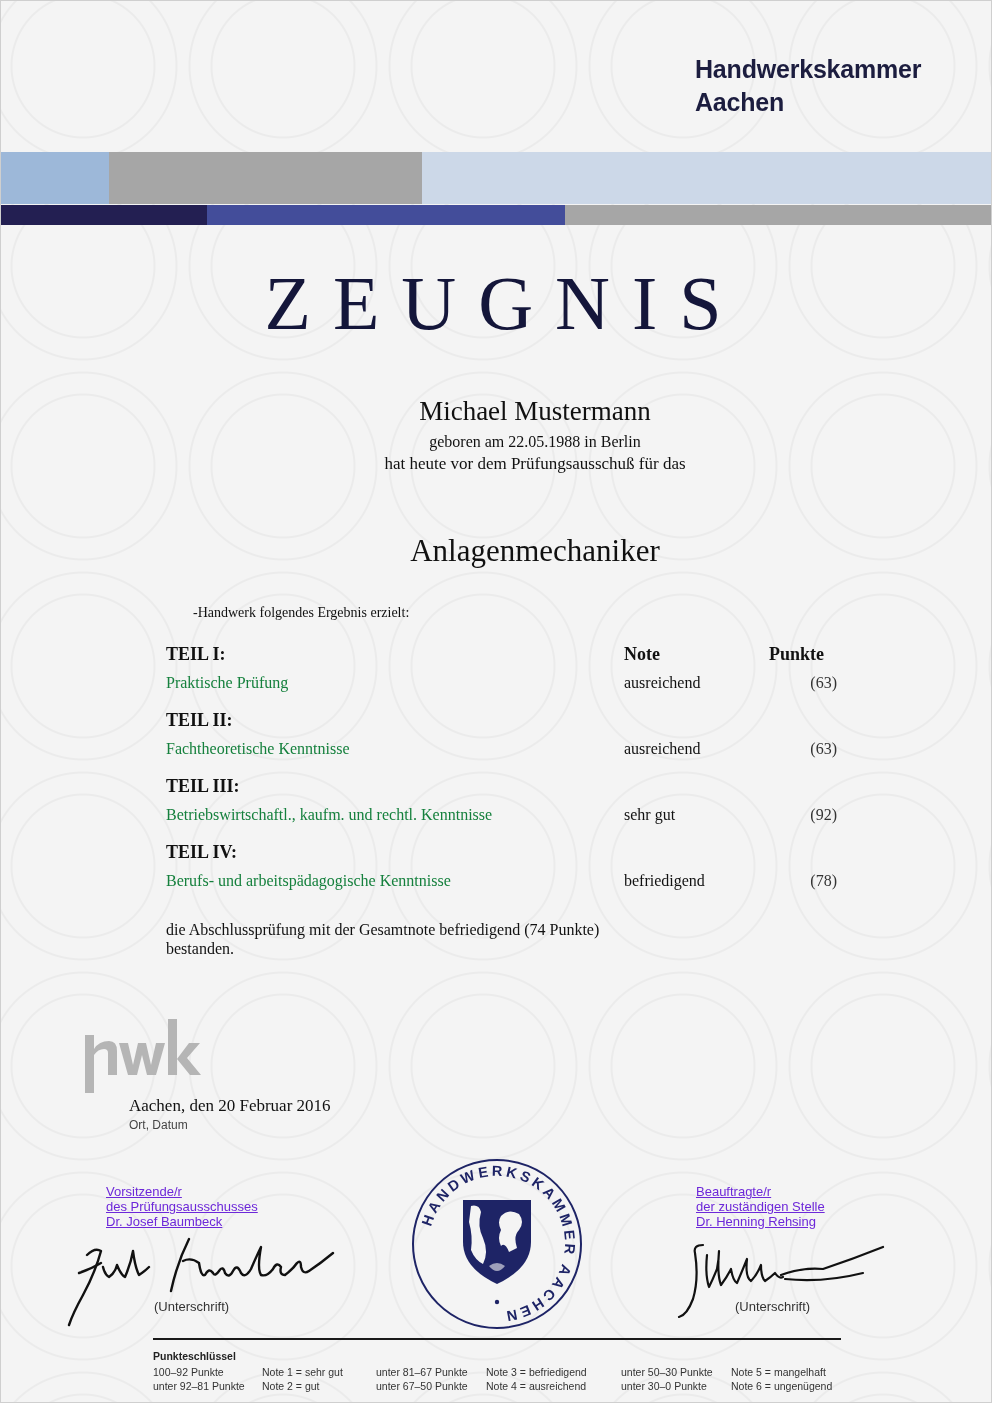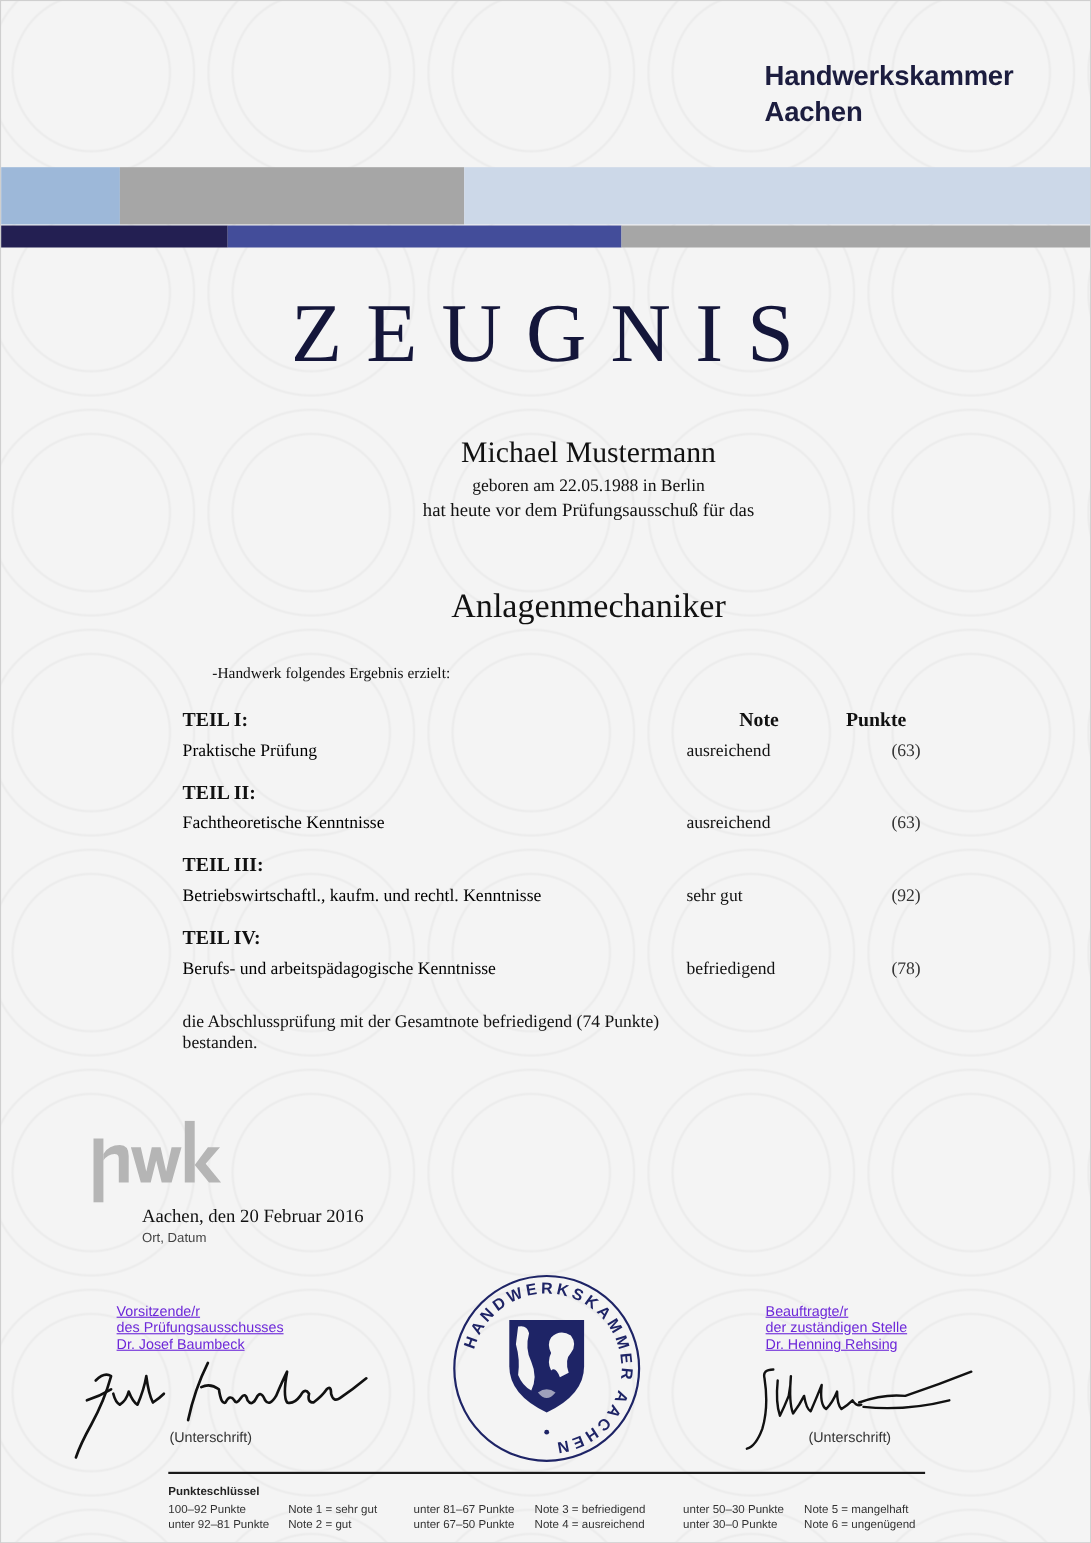--- a/index.html
+++ b/index.html
@@ -29,21 +29,21 @@
   .center { left:0; width:992px; text-align:center; color:#111;padding-left:38px; }
   .name { top:395px; font-size:27px; }
   .born { top:432px; font-size:16px; }
   .heute { top:453px; font-size:17px; }
   .beruf { top:532px; font-size:31px; }
 
   .intro { left:165px; top:604px; font-size:14px; color:#111;margin-left:27px; }
 
   .col-head { font-weight:bold; font-size:18px; color:#111; }
   .sec-head { left:165px; font-weight:bold; font-size:18px; color:#111; }
-  .subject { left:165px; font-size:16px; color:#000000; }
+  .subject { left:165px; font-size:16px; color:#15803d; }
   .grade { left:623px; font-size:16px; color:#111; }
   .pts { left:780px; width:56px; text-align:right; font-size:16px; color:#333; }
 
   .summary { left:165px; top:919px; font-size:16px; color:#111; line-height:19px; }
   .summary b { font-weight:normal; }
 
   .hwk { left:82px; top:1014px; width:120px; height:80px; }
 
   .place { left:128px; top:1095px; font-size:17px; color:#111; }
   .place-label { left:128px; top:1117px; font-size:12px; color:#444; }
@@ -77,21 +77,21 @@
   <div class="abs title serif">ZEUGNIS</div>
 
   <div class="abs center serif name">Michael Mustermann</div>
   <div class="abs center serif born">geboren am 22.05.1988 in Berlin</div>
   <div class="abs center serif heute">hat heute vor dem Prüfungsausschuß für das</div>
   <div class="abs center serif beruf">Anlagenmechaniker</div>
 
   <div class="abs intro serif">-Handwerk folgendes Ergebnis erzielt:</div>
 
   <div>
-    <div class="abs col-head serif" style="left:623px;top:643px;margin-left:48px;">Note</div>
+    <div class="abs col-head serif" style="left:623px;top:643px;">Note</div>
     <div class="abs col-head serif" style="left:768px;top:643px;">Punkte</div>
 
     <div class="abs sec-head serif" style="top:643px;">TEIL I:</div>
     <div class="abs subject serif" style="top:673px;">Praktische Prüfung</div>
     <div class="abs grade serif" style="top:673px;">ausreichend</div>
     <div class="abs pts serif" style="top:673px;">(63)</div>
 
     <div class="abs sec-head serif" style="top:709px;">TEIL II:</div>
     <div class="abs subject serif" style="top:739px;">Fachtheoretische Kenntnisse</div>
     <div class="abs grade serif" style="top:739px;">ausreichend</div>

